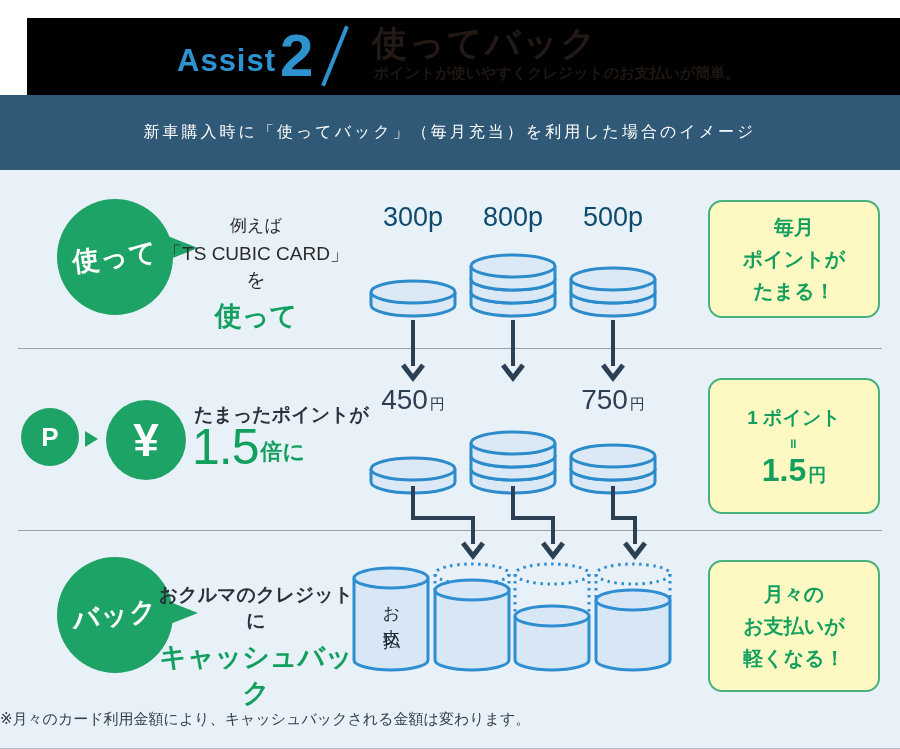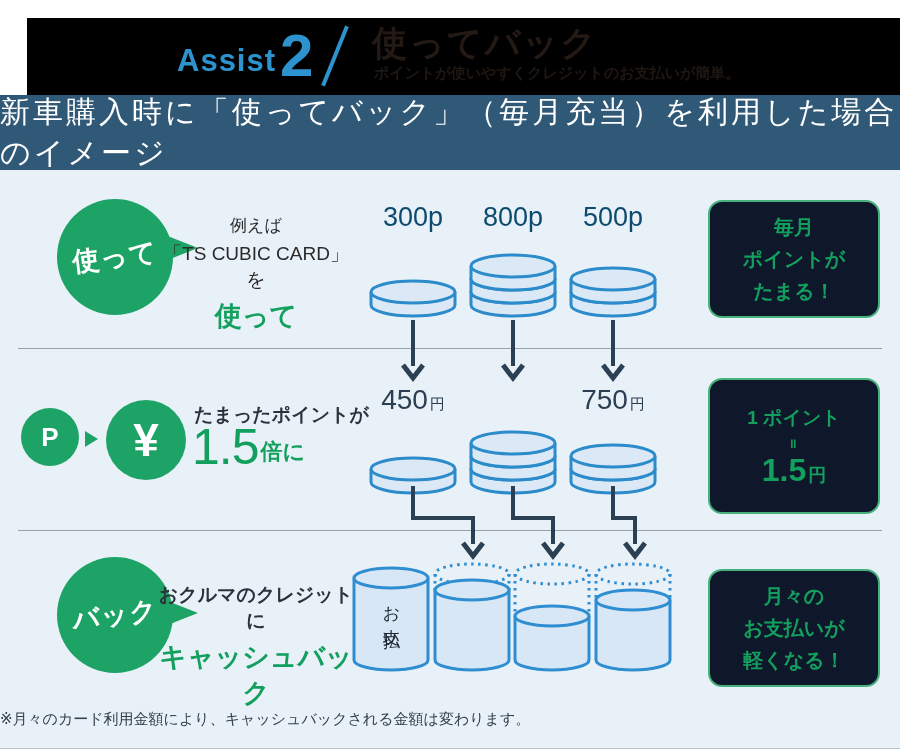--- a/index.html
+++ b/index.html
@@ -11,21 +11,21 @@
   .header-band{position:absolute;left:0;top:18px;width:900px;height:80px;background:#000;margin-left:27px;}
   .assist{position:absolute;left:150px;top:12px;display:flex;align-items:flex-end;color:#2d93cf;}
   .assist-word{font-size:31px;font-weight:bold;line-height:1;padding-bottom:7px;letter-spacing:1px;}
   .assist-num{font-size:60px;font-weight:bold;line-height:0.88;margin-left:4px;}
   .slash{position:absolute;left:306px;top:6px;width:4px;height:64px;background:#2d93cf;transform:rotate(22deg);}
   .h-title{position:absolute;left:345px;top:2px;font-size:35px;font-weight:bold;color:#241a15;letter-spacing:2px;}
   .h-sub{position:absolute;left:347px;top:46px;font-size:15px;font-weight:bold;color:#1f1712;}
   
   .banner{position:absolute;left:0;top:95px;width:900px;height:75px;background:#305877;
     display:flex;align-items:center;justify-content:center;}
-  .banner span{color:#fff;font-size:30px;letter-spacing:3px;font-weight:500;}
+  .banner span{color:#fff;font-size:16px;letter-spacing:3px;font-weight:500;}
   
   .main{position:absolute;left:0;top:170px;width:900px;height:579px;background:#e9f1f8;}
   .divider{position:absolute;left:18px;width:864px;height:1px;background:#98a2ab;}
   .d1{top:178px;} .d2{top:360px;}
   .diagram{position:absolute;left:0;top:0;}
   
   .bubble{position:absolute;width:116px;height:116px;border-radius:50%;background:#1da365;
     display:flex;align-items:center;justify-content:center;}
   .bubble span{color:#fff;font-size:27px;font-weight:bold;letter-spacing:1px;transform:rotate(-7deg);}
   .tail{position:absolute;width:0;height:0;border-top:15px solid transparent;border-bottom:15px solid transparent;
@@ -46,21 +46,21 @@
     display:flex;align-items:center;justify-content:center;color:#fff;font-size:26px;font-weight:bold;}
   .tri{position:absolute;left:85px;top:261px;width:0;height:0;border-top:8px solid transparent;
     border-bottom:8px solid transparent;border-left:13px solid #1da365;}
   .yen-circle{position:absolute;left:106px;top:230px;width:80px;height:80px;border-radius:50%;background:#1da365;
     display:flex;align-items:center;justify-content:center;color:#fff;font-size:46px;font-weight:bold;}
   .conv-caption{position:absolute;left:194px;top:232px;font-size:19px;font-weight:bold;color:#2a323c;}
   .conv-mult{position:absolute;left:192px;top:252px;display:flex;align-items:flex-end;color:#13a05f;}
   .conv-mult .big{font-size:50px;font-weight:400;line-height:1;letter-spacing:-1px;}
   .conv-mult .suffix{font-size:22px;font-weight:bold;padding-bottom:5px;margin-left:2px;}
   
-  .gbox{position:absolute;left:708px;width:172px;background:#0f172a;border:2px solid #46b17d;border-radius:14px;
+  .gbox{position:absolute;left:708px;width:172px;background:#fef9c3;border:2px solid #46b17d;border-radius:14px;
     box-sizing:border-box;display:flex;flex-direction:column;align-items:center;justify-content:center;
     color:#13a05f;font-weight:bold;text-align:center;}
   .gbox .line{font-size:20px;line-height:1.6;}
   .rot90{display:inline-block;transform:rotate(90deg);font-size:15px;line-height:1.3;}
   .rate-val{font-size:32px;line-height:1.1;}
   .rate-unit{font-size:18px;margin-left:2px;}
   
   .vlabel{position:absolute;left:380px;top:424px;writing-mode:vertical-rl;font-size:17px;
     letter-spacing:3px;color:#1d2832;font-weight:500;}
   
@@ -221,21 +221,21 @@
 
     <div class="bubble" style="left:57px;top:387px;">
       <span>バック</span>
     </div>
     <div class="tail" style="left:160px;top:428px;"></div>
     <div class="tblock" style="top:412px;">
       <div class="tb-dark">おクルマのクレジットに</div>
       <div class="tb-green">キャッシュバック</div>
     </div>
     <div class="vlabel">お支払い</div>
-    <div class="gbox" style="top:399px;height:118px;">
+    <div class="gbox" style="top:390px;height:132px;">
       <div class="line">月々の</div>
       <div class="line">お支払いが</div>
       <div class="line">軽くなる！</div>
     </div>
 
     <div class="footnote">※月々のカード利用金額により、キャッシュバックされる金額は変わります。</div>
   </div>
 
   <div class="bottom-edge"></div>
 </div>

